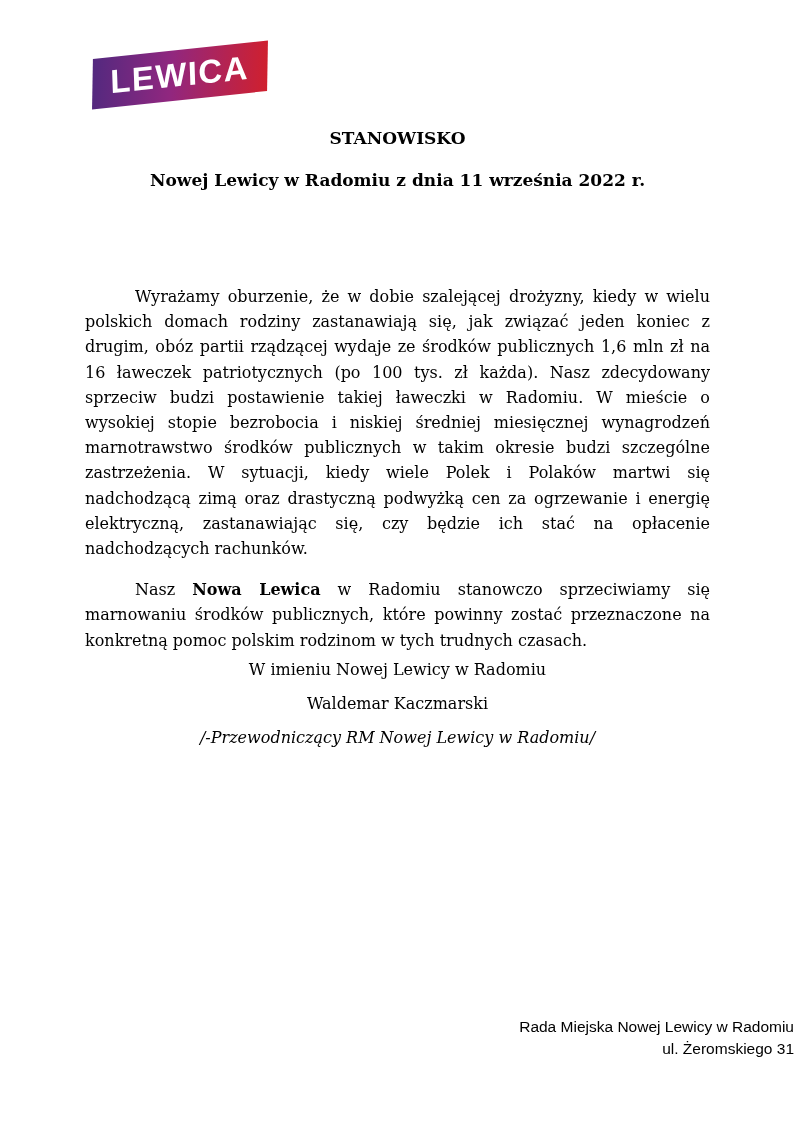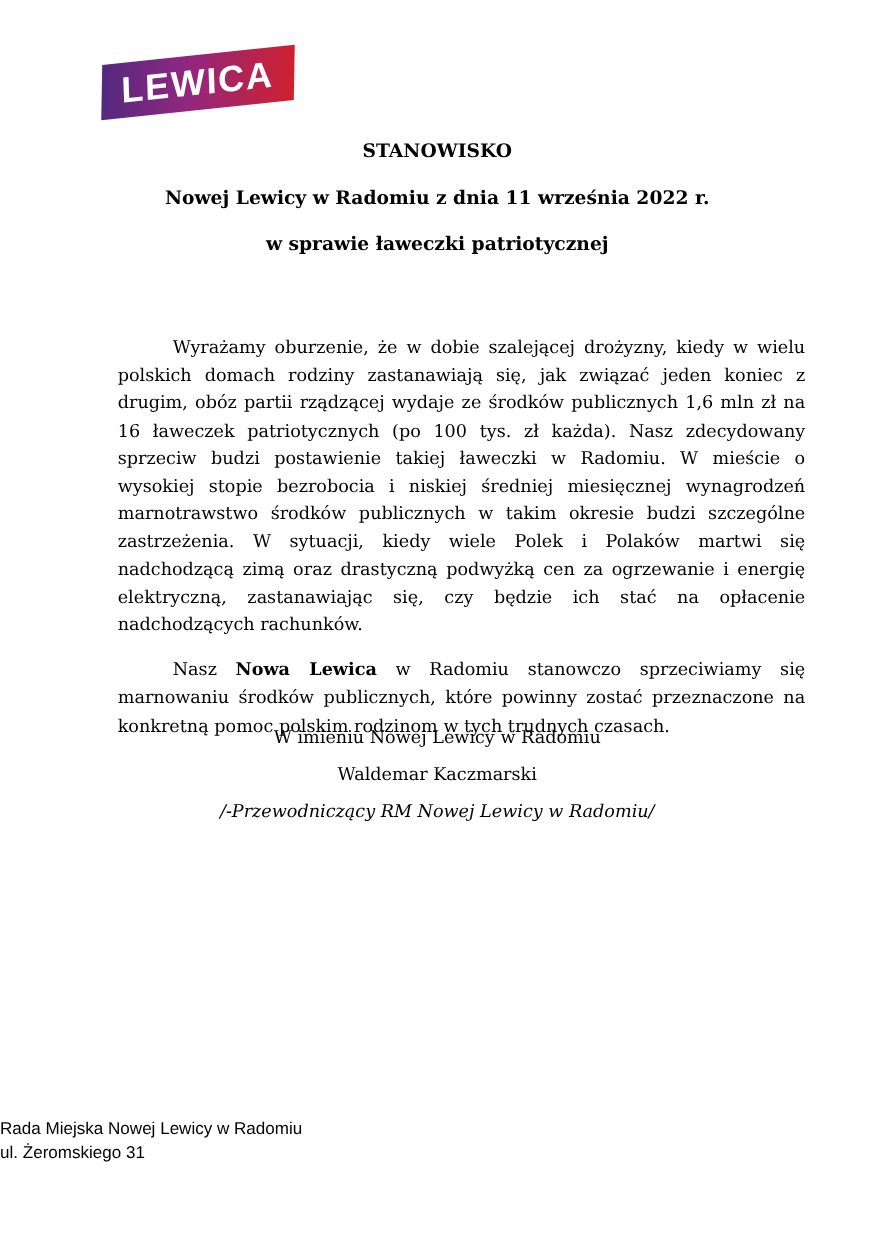--- a/index.html
+++ b/index.html
@@ -54,22 +54,21 @@
     font-size: 17px;
     line-height: 20px;
     margin: 0 0 22px 0;
   }
 
   
   .body-block {
     position: absolute;
     left: 85px;
     width: 625px;
-    top: 303px;
-    margin-left: 22px;
+    top: 284px;
   }
   .body-block p {
     margin: 0 0 16px 0;
     font-size: 16px;
     line-height: 25.2px;
     text-align: justify;
     text-indent: 50px;
   }
   .bold { font-weight: bold; }
 
@@ -84,39 +83,38 @@
     line-height: 34px;
   }
   .signature .italic { font-style: italic; }
 
   
   .doc-footer {
     position: absolute;
     left: 0;
     width: 794px;
     top: 1016px;
-    text-align: left;
+    text-align: right;
     font-family: "Liberation Sans", sans-serif;
     font-size: 15.5px;
     line-height: 22px;
   }
 </style>
 </head>
 <body>
 
 <div class="page" style="background: rgb(255, 255, 255); color: rgb(0, 0, 0);">
 
   <div class="logo-band" id="logo-band" style="background: linear-gradient(92deg, rgb(83, 41, 127) 0%, rgb(145, 39, 127) 45%, rgb(208, 32, 46) 100%);">
     <span class="logo-text" id="logo-text" style="color: rgb(255, 255, 255);">LEWICA</span>
   </div>
 
   <div class="headings">
     <div class="heading-line">STANOWISKO</div>
     <div class="heading-line">Nowej Lewicy w Radomiu z dnia 11 września 2022 r.</div>
-    <div class="heading-line">w sprawie ławeczki patriotycznej</div>
   </div>
 
   <div class="body-block">
     <p><span>Wyrażamy oburzenie, że w dobie szalejącej drożyzny, kiedy w wielu polskich domach rodziny zastanawiają się, jak związać jeden koniec z drugim, obóz partii rządzącej wydaje ze środków publicznych 1,6 mln zł na 16 ławeczek patriotycznych (po 100 tys. zł każda). Nasz zdecydowany sprzeciw budzi postawienie takiej ławeczki w Radomiu. W mieście o wysokiej stopie bezrobocia i niskiej średniej miesięcznej wynagrodzeń marnotrawstwo środków publicznych w takim okresie budzi szczególne zastrzeżenia. W sytuacji, kiedy wiele Polek i Polaków martwi się nadchodzącą zimą oraz drastyczną podwyżką cen za ogrzewanie i energię elektryczną, zastanawiając się, czy będzie ich stać na opłacenie nadchodzących rachunków.</span></p>
     <p><span>Nasz </span><span class="bold">Nowa Lewica</span><span> w Radomiu stanowczo sprzeciwiamy się marnowaniu środków publicznych, które powinny zostać przeznaczone na konkretną pomoc polskim rodzinom w tych trudnych czasach.</span></p>
   </div>
 
   <div class="signature">
     <div>W imieniu Nowej Lewicy w Radomiu</div>
     <div>Waldemar Kaczmarski</div>

